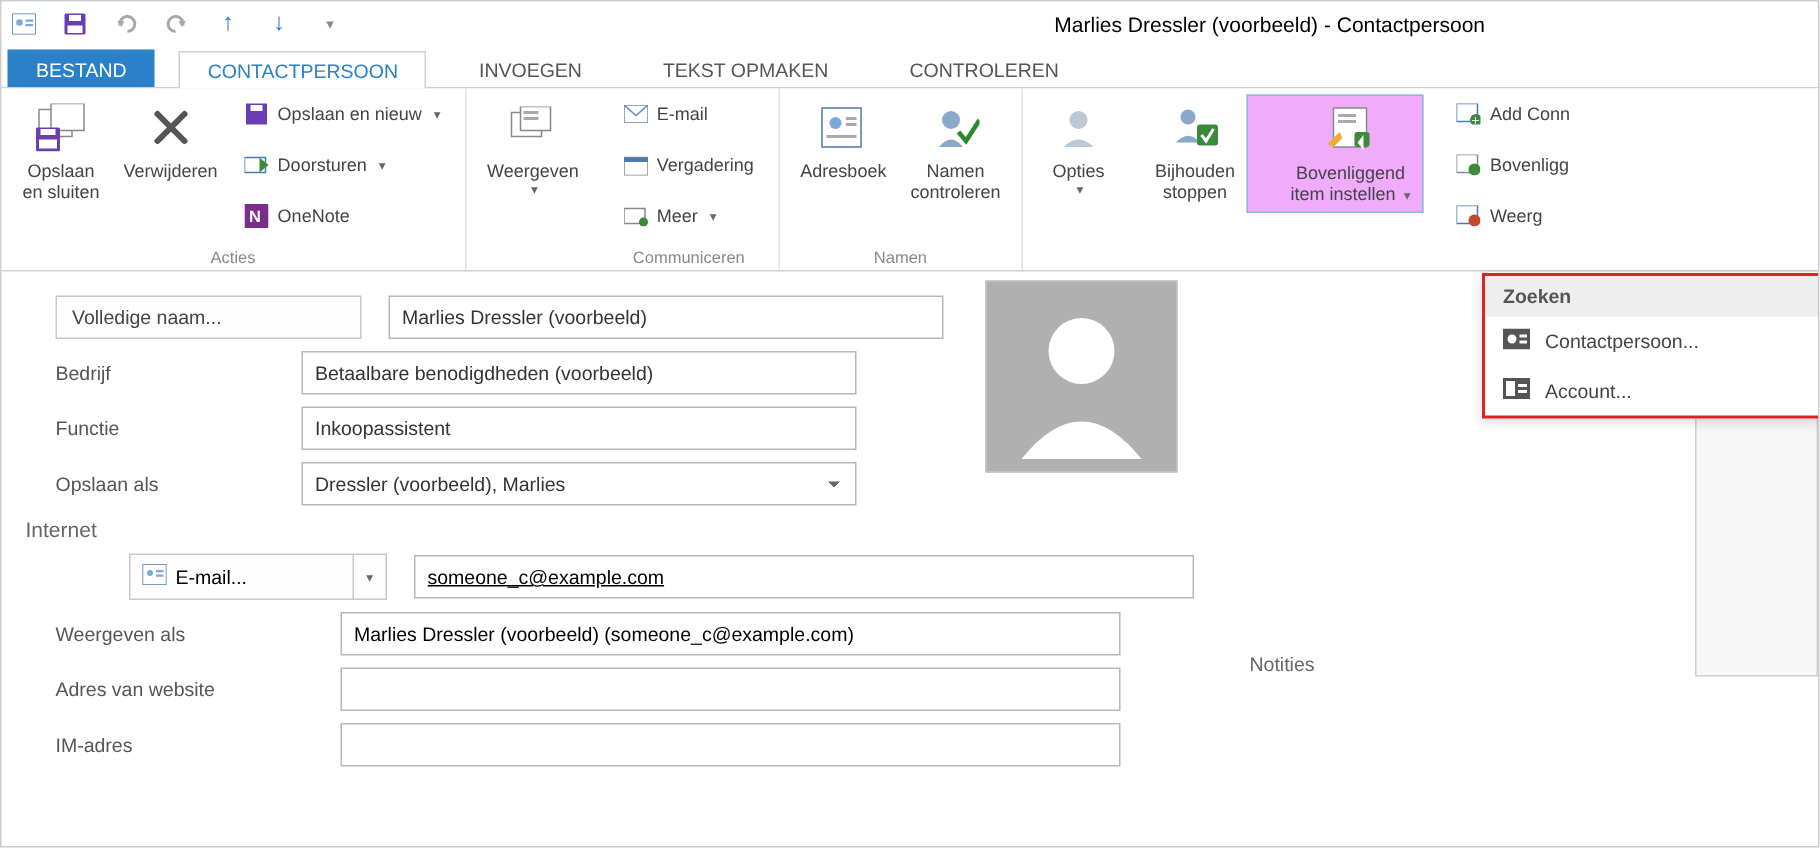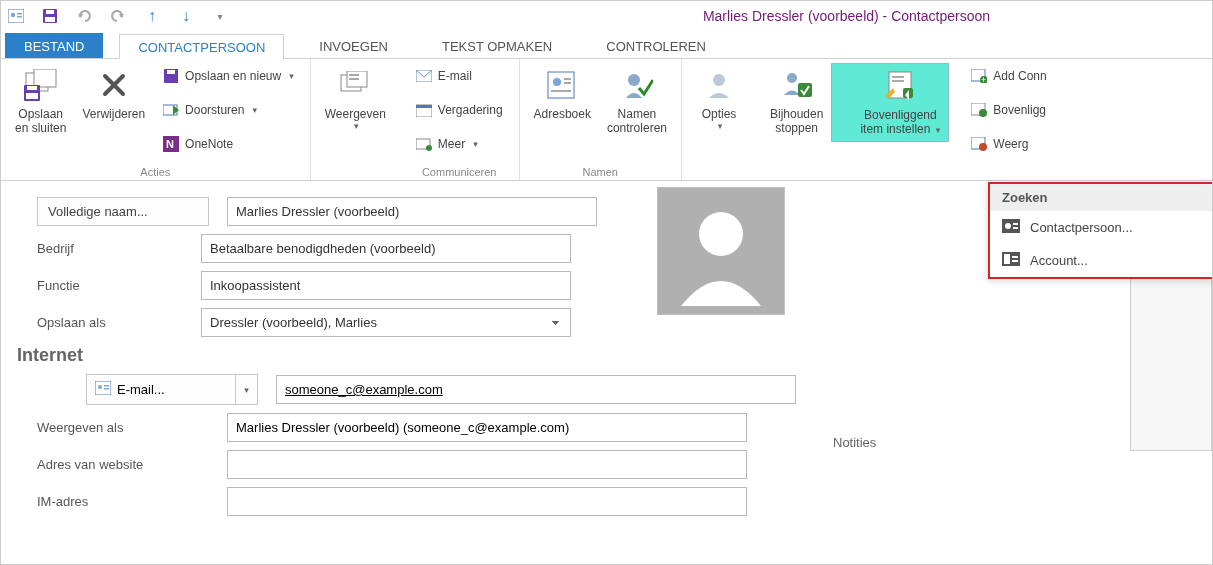--- a/index.html
+++ b/index.html
@@ -19,21 +19,21 @@
     height: 30px;
     display: flex;
     align-items: center;
     padding: 0 6px;
     gap: 16px;
     background: #fff;
   }
   .qat .spacer { flex: 1; }
   .window-title {
     font-size: 14px;
-    color: #701a75;
+    color: #000000;
   }
   .qat-icon { width:18px; height:18px; display:flex; align-items:center; justify-content:center; }
   
   .tabs {
     display: flex;
     align-items: flex-end;
     height: 28px;
     border-bottom: 1px solid #d0d0d0;
     padding-left: 4px;
     gap: 14px;
@@ -114,42 +114,42 @@
     gap: 6px;
     padding: 3px 6px;
     cursor: pointer;
     font-size: 12px;
     color: #444;
     white-space: nowrap;
   }
   .small-btn .icon16 { width:16px; height:16px; display:flex;align-items:center;justify-content:center; }
   .dd { font-size: 9px; color: #666; margin-left:2px;}
   .big-btn.highlight {
-    background: #5eead4;
+    background: #f0abfc;
     border: 1px solid #8cb8da;
     padding-left: 28px;
   }
   
   .form-area {
     padding: 8px 10px;
     position: relative;
   }
   .form-row {
     display: flex;
     align-items: center;
     margin: 8px 0;
   }
   .form-label {
     width: 190px;
     font-size: 13px;
     color: #555;
     padding-left: 26px;
   }
   .form-label-btn {
-    width: 172px;
+    width: 204px;
     margin-left: 26px;
     margin-right: 18px;
     font-size: 13px;
     color: #444;
     border: 1px solid #c8c8c8;
     background: #fdfdfd;
     padding: 6px 10px;
     text-align: left;
     box-sizing:border-box;
     cursor:pointer;
@@ -167,24 +167,23 @@
     position: absolute;
     left: 656px;
     top: 6px;
     width: 128px;
     height: 128px;
     border: 1px solid #c0c0c0;
     background: #b0b0b0;
     display:flex;align-items:center;justify-content:center;
   }
   .section-hdr {
-    font-size: 18px;
+    font-size: 14px;
     color: #666;
     margin: 4px 0 4px 6px;
-    font-weight: bold;
   }
   .email-combo {
     display:flex;
     margin-left:31px;
     margin-right:18px;
     padding-left:44px;
   }
   .email-btn {
     width: 150px;
     border: 1px solid #c8c8c8;

